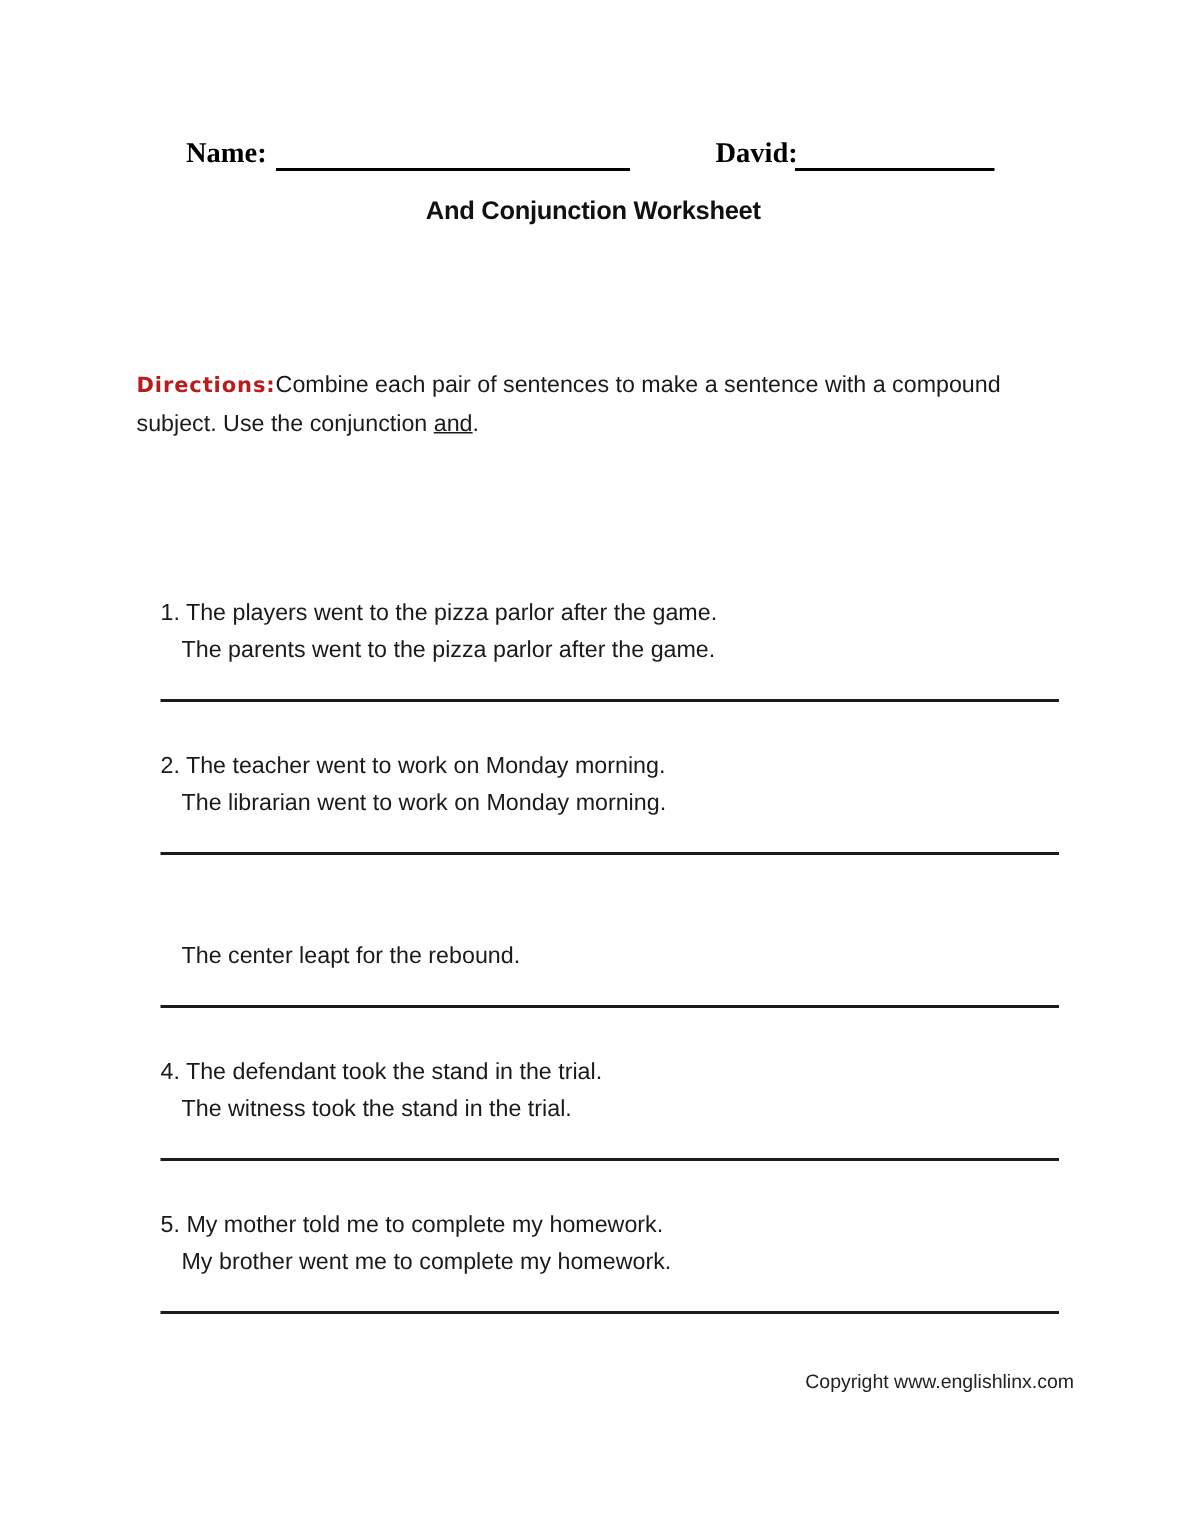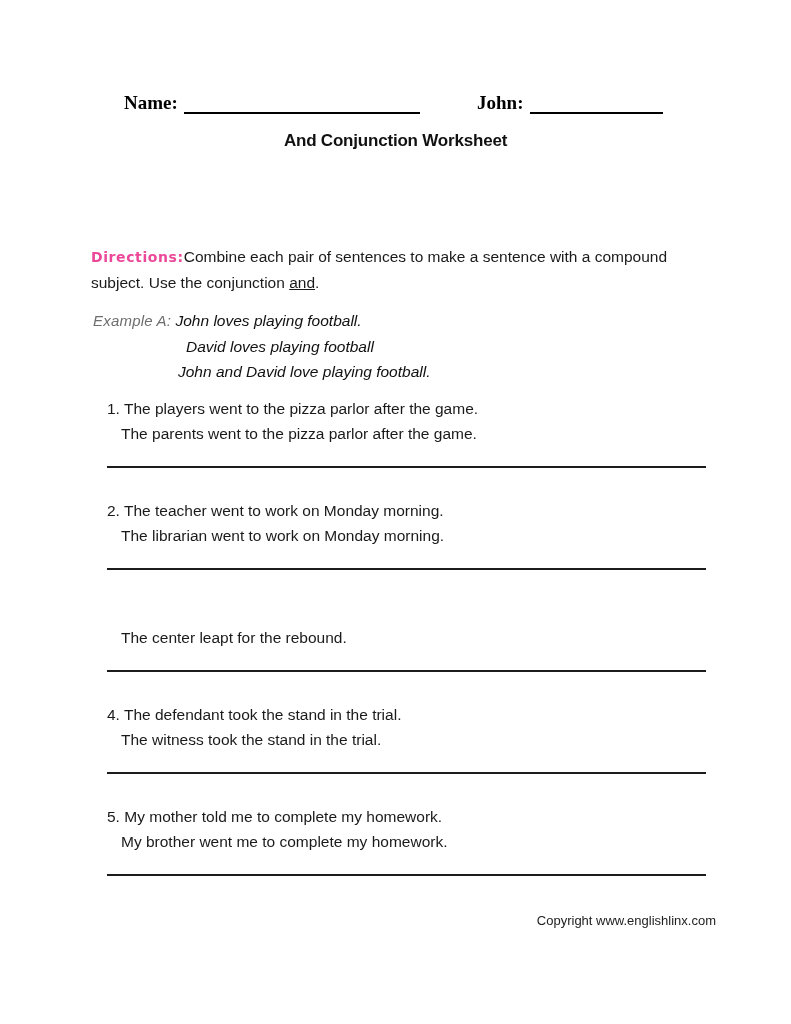--- a/index.html
+++ b/index.html
@@ -98,21 +98,21 @@
     width: 620px;
     font-size: 15.5px;
     line-height: 26px;
     color: #1a1a1a;
   }
   .directions-tag {
     font-family: "DejaVu Sans", sans-serif;
     font-weight: bold;
     font-size: 14px;
     letter-spacing: 0.6px;
-    color: #ec4899;
+    color: #b91c1c;
   }
   .underlined-word { text-decoration: underline; }
 
   
   .example-block {
     position: absolute;
     left: 93px;
     top: 308px;
     width: 620px;
     font-size: 15.5px;
@@ -176,36 +176,31 @@
   }
 </style>
 </head>
 <body>
 
 <div class="page">
 
   <div class="header-row">
     <span class="field-label name-label">Name:</span>
     <span class="field-rule name-rule"></span>
-    <span class="field-label date-label">John:</span>
+    <span class="field-label date-label">David:</span>
     <span class="field-rule date-rule"></span>
   </div>
 
   <div class="worksheet-title">And Conjunction Worksheet</div>
 
 
   <div class="directions-block">
     <span class="directions-tag">Directions:</span><span>Combine each pair of sentences to make a sentence with a compound subject. Use the conjunction </span><span class="underlined-word">and</span><span>.</span>
   </div>
 
-  <div class="example-block">
-    <div><span class="example-tag">Example A:</span> <span class="example-line">John loves playing football.</span></div>
-    <div class="example-line indent-1">David loves playing football</div>
-    <div class="example-line indent-2">John and David love playing football.</div>
-  </div>
 
   <div class="questions">
 
     <div class="question-item">
       <div class="question-line first"><span>1.</span> <span>The players went to the pizza parlor after the game.</span></div>
       <div class="question-line second">The parents went to the pizza parlor after the game.</div>
       <div class="answer-rule"></div>
     </div>
 
     <div class="question-item">

